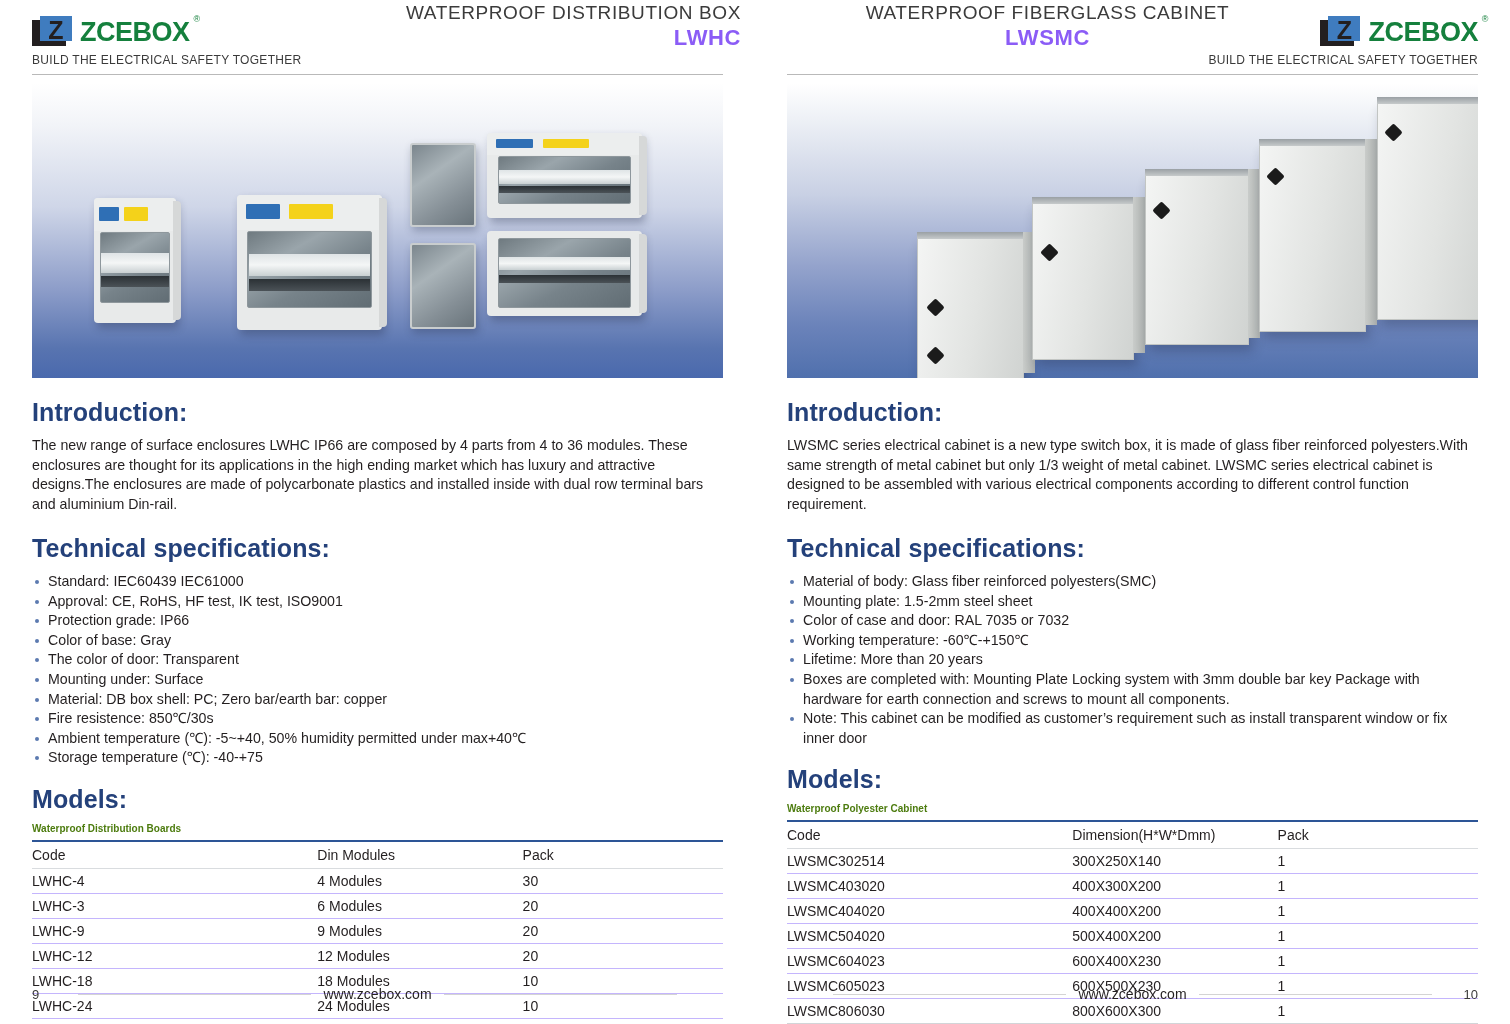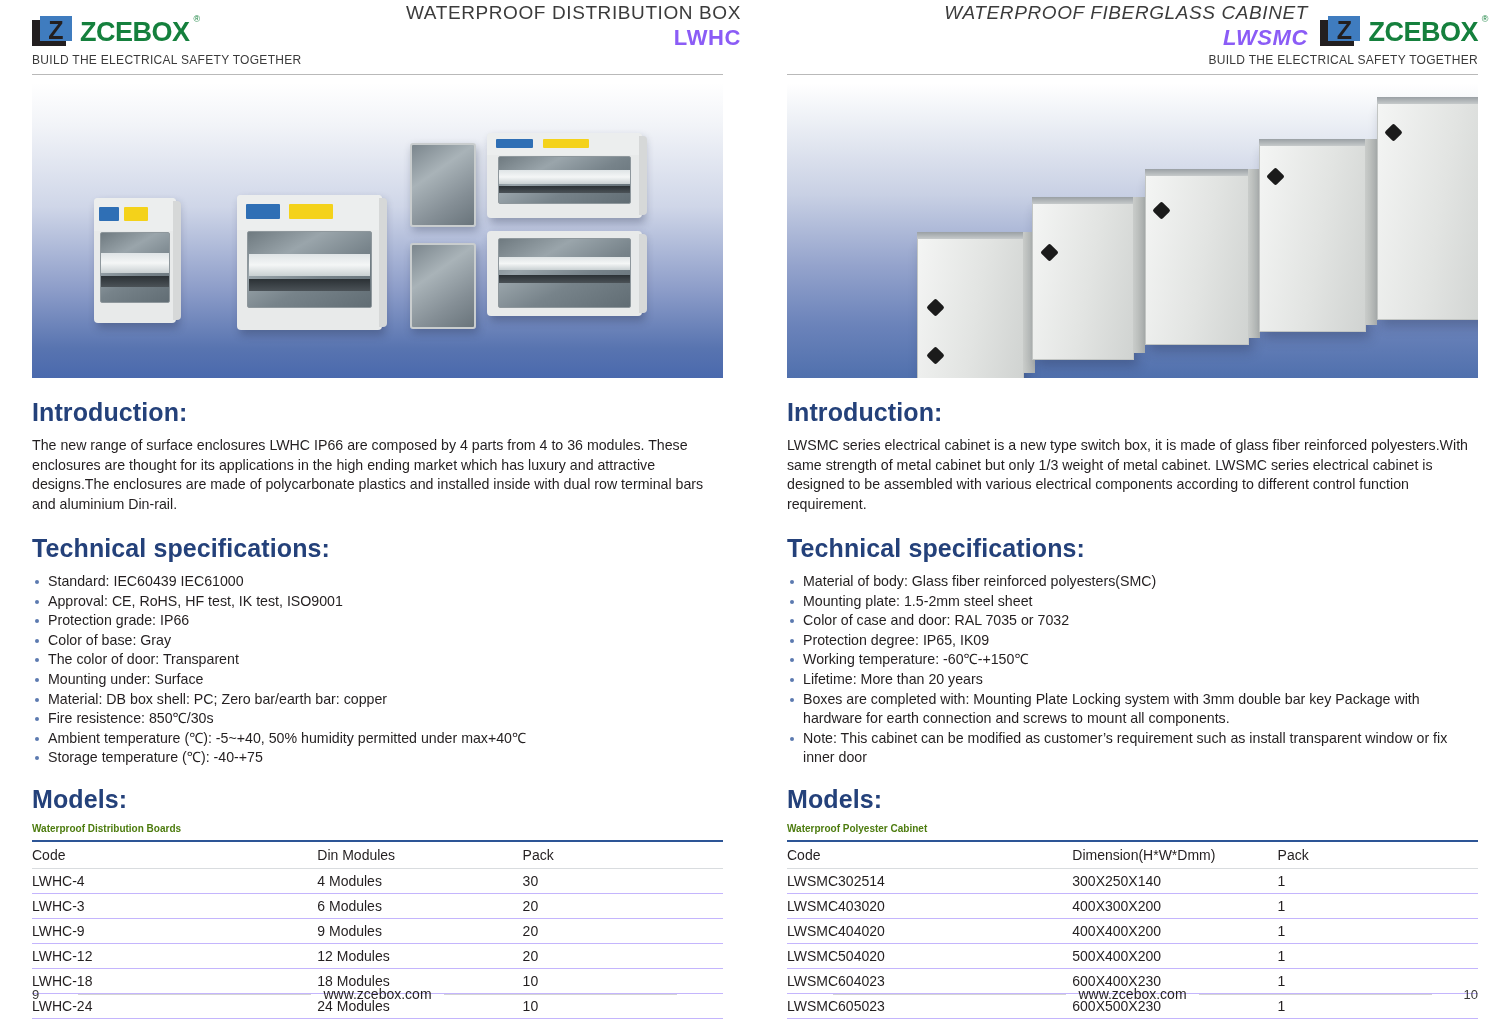--- a/index.html
+++ b/index.html
@@ -27,21 +27,21 @@
       font-family:"Liberation Sans", sans-serif;font-weight:bold;font-size:25px;color:#231f20;
       line-height:27px;text-align:center;}
   .logo-word{font-weight:bold;font-size:27px;letter-spacing:-0.5px;color:#15803d;position:relative;}
   .logo-word .reg{position:absolute;top:-3px;right:-10px;font-size:9px;font-weight:normal;}
   .logo-tag{font-size:12px;letter-spacing:0.3px;color:#3a3a3a;margin-top:3px;white-space:nowrap;}
   .logo.right-logo{align-items:flex-end;}
   .logo.right-logo .logo-tag{text-align:right;}
 
   .title-block{flex:1;}
   .title-block.ta-right{text-align:right;padding-right:14px;}
-  .title-block.ta-left{text-align:right;padding-left:10px;font-style:italic;}
+  .title-block.ta-left{text-align:center;padding-left:10px;}
   .ttl1{font-size:19px;letter-spacing:0.6px;color:#3b3b3b;line-height:25px;}
   .ttl2{font-size:22px;font-weight:bold;letter-spacing:0.6px;color:#8b5cf6;line-height:26px;}
 
   .hdr-rule{height:1px;background:#b9b9b9;margin:4px 32px 0 32px;}
 
   
   .photo{
     margin:8px 32px 0 32px;height:295px;position:relative;overflow:hidden;
     background:linear-gradient(180deg,#ffffff 0%,#f2f4f8 14%,#cfd6e8 42%,#8d9dc9 70%,#5874b0 90%,#4a69ad 100%);
   }
@@ -315,21 +315,20 @@
 
       <div class="content">
         <h2 class="sec">Introduction:</h2>
         <p class="intro">LWSMC series electrical cabinet is a new type switch box, it is made of glass fiber reinforced polyesters.With same strength of metal cabinet but only 1/3 weight of metal cabinet. LWSMC series electrical cabinet is designed to be assembled with various electrical components according to different control function requirement.</p>
 
         <h2 class="sec">Technical specifications:</h2>
         <ul class="specs">
           <li>Material of body: Glass fiber reinforced polyesters(SMC)</li>
           <li>Mounting plate: 1.5-2mm steel sheet</li>
           <li>Color of case and door: RAL 7035 or 7032</li>
-          <li>Protection degree: IP65, IK09</li>
           <li>Working temperature: -60℃-+150℃</li>
           <li>Lifetime: More than 20 years</li>
           <li>Boxes are completed with: Mounting Plate Locking system with 3mm double bar key Package with hardware for earth connection and screws to mount all components.</li>
           <li>Note: This cabinet can be modified as customer’s requirement such as install transparent window or fix inner door</li>
         </ul>
 
         <h2 class="sec tight">Models:</h2>
         <h3 class="subtitle">Waterproof Polyester Cabinet</h3>
         <table class="models">
           <thead>

